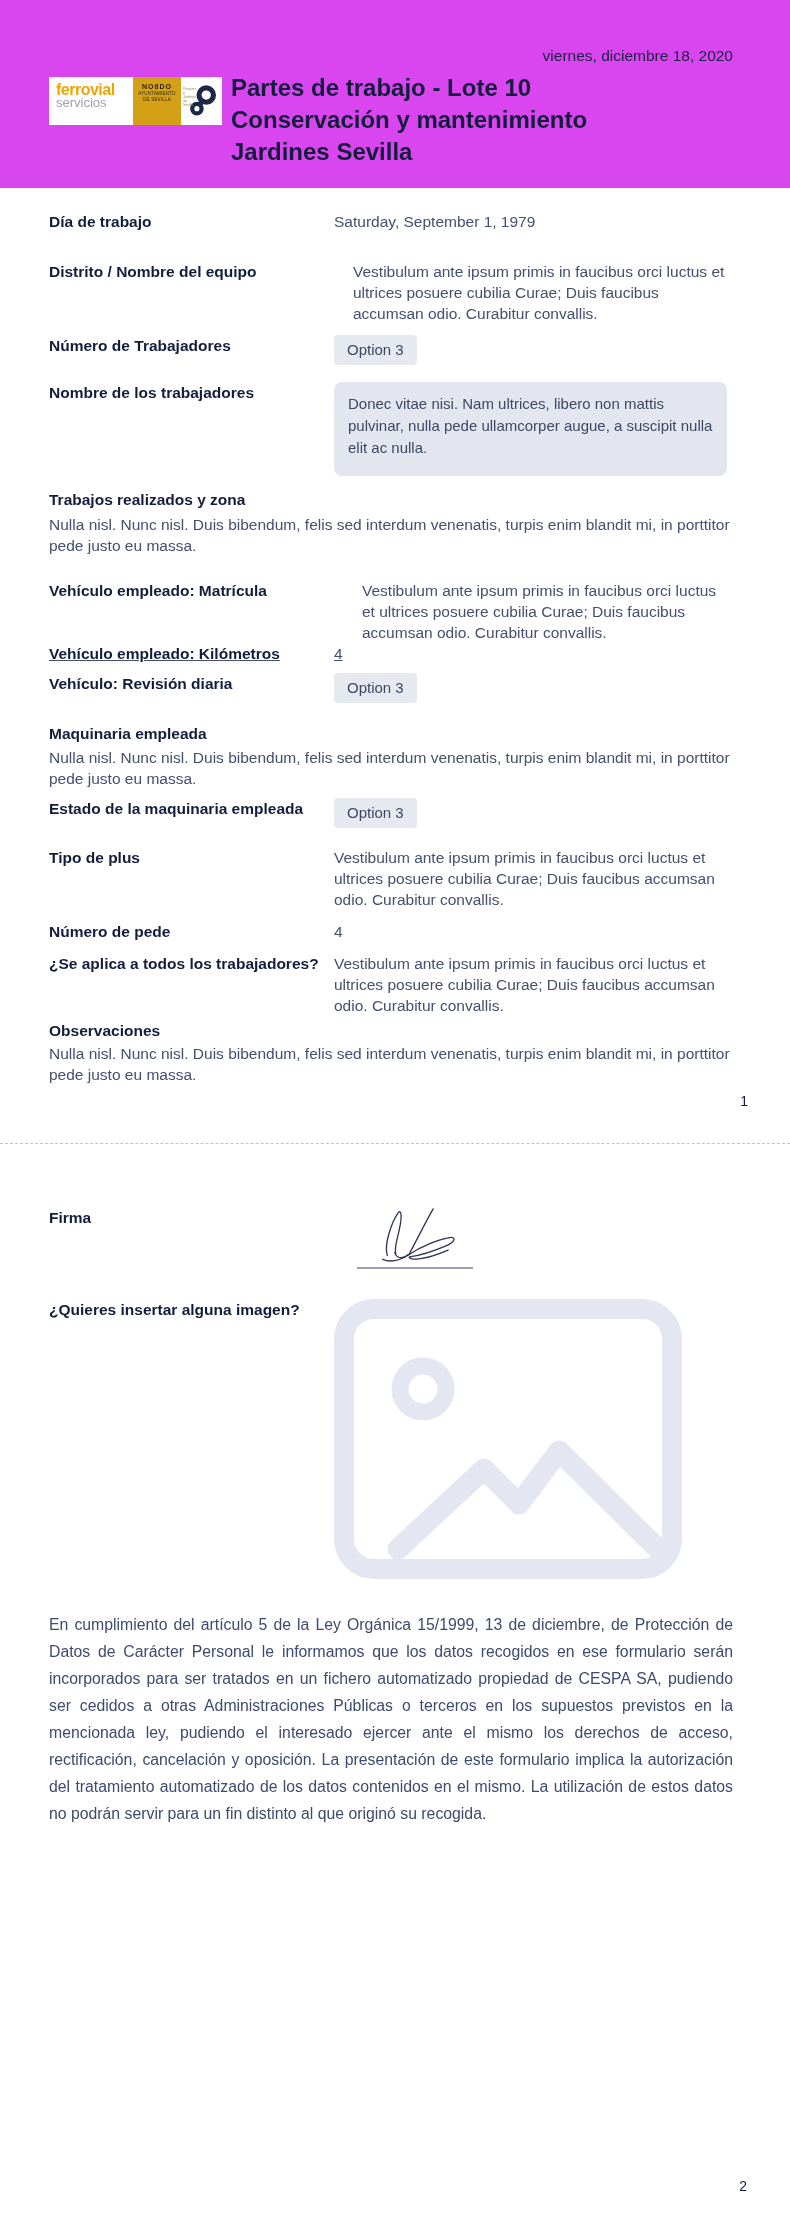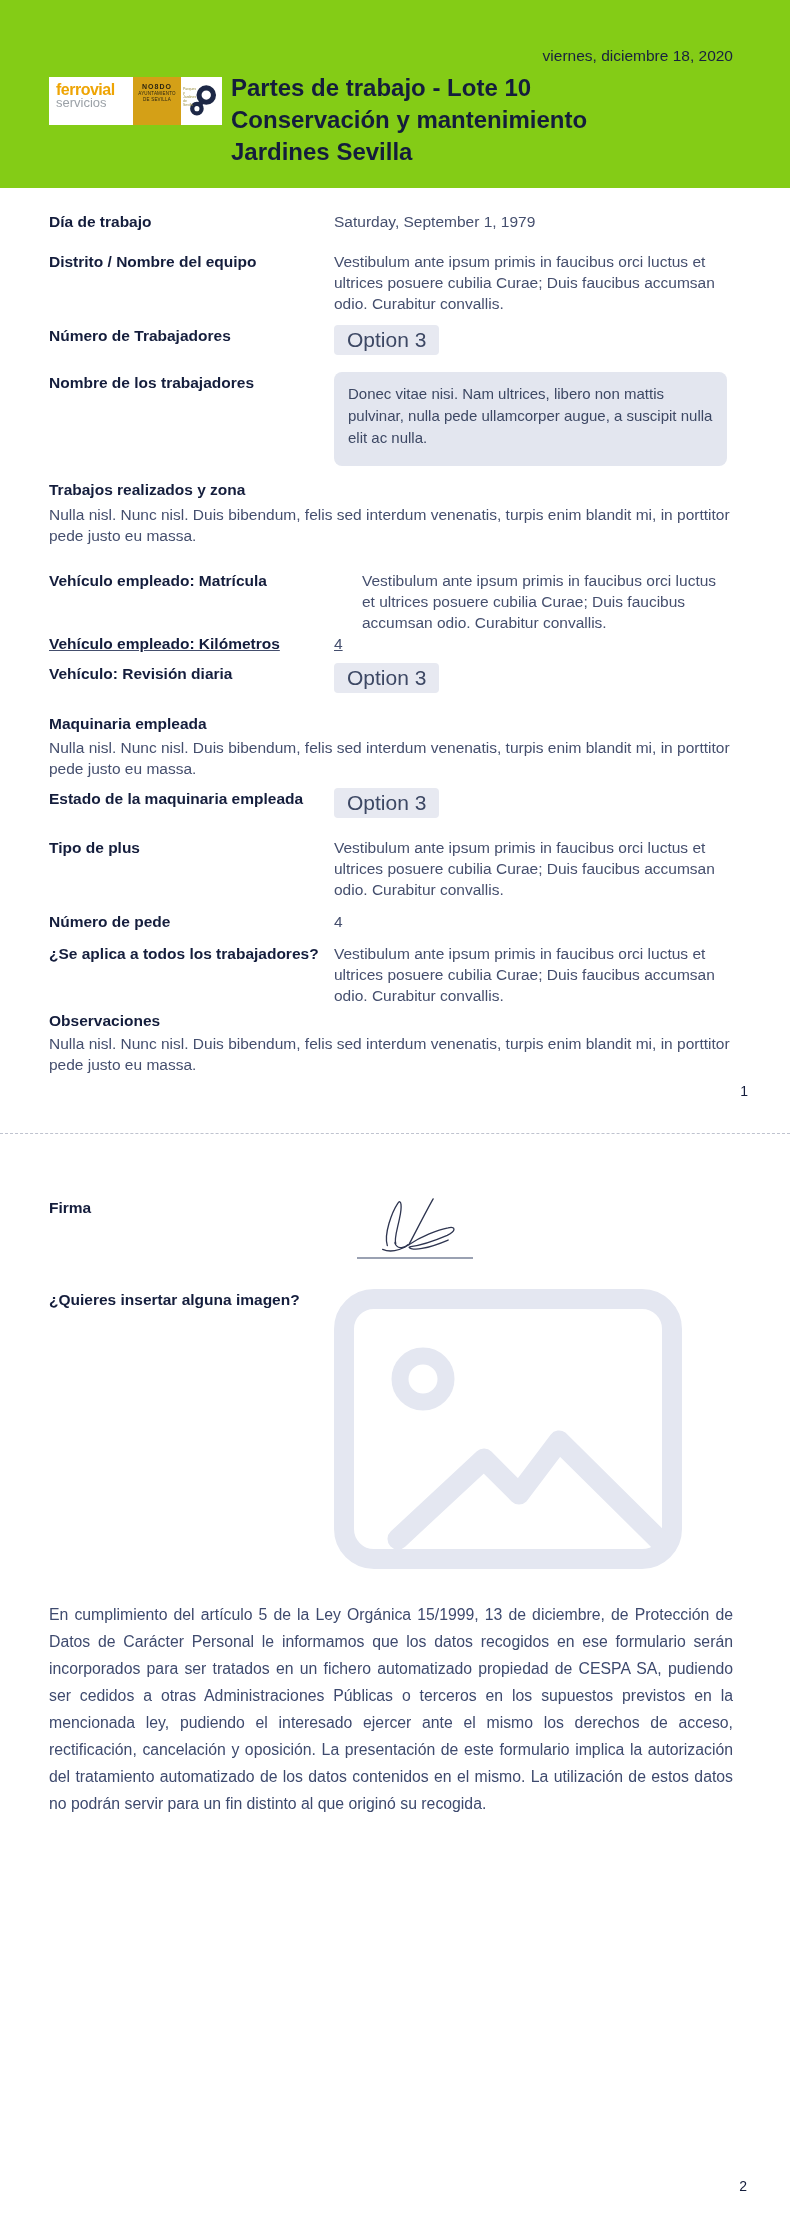--- a/index.html
+++ b/index.html
@@ -1,48 +1,48 @@
 <!DOCTYPE html>
 <html><head>
 <meta charset="utf-8">
 <style>
   html,body{margin:0;padding:0;background:#fff;}
   .page{position:relative;width:790px;height:2236px;background:#ffffff;overflow:hidden;
         font-family:"Liberation Sans","DejaVu Sans",sans-serif;color:#444e6d;}
   
-  .header{height:188px;background:#84cc16;box-sizing:border-box;padding:0 57px 0 49px;}
+  .header{height:188px;background:#d946ef;box-sizing:border-box;padding:0 57px 0 49px;}
   .header-date{padding-top:47px;text-align:right;font-size:15.5px;color:#18213f;}
   .header-brand{display:flex;align-items:flex-start;margin-top:12px;}
   .logos{display:flex;align-items:stretch;height:48px;flex:none;}
   .logo-ferrovial{width:84px;background:#fff;box-sizing:border-box;padding:4px 6px 0 7px;}
   .fer-word{font-size:16px;font-weight:bold;color:#eea404;letter-spacing:-0.5px;line-height:17px;}
   .fer-sub{font-size:13px;color:#9ba1a7;line-height:10px;}
   .logo-sevilla{width:48px;background:#d4a017;box-sizing:border-box;text-align:center;
                 padding-top:6px;color:#2b2512;}
   .sev-motto{font-size:7px;font-weight:bold;line-height:8px;letter-spacing:1px;}
   .sev-line{font-size:4.5px;line-height:5.5px;letter-spacing:.2px;}
   .logo-parques{width:41px;background:#fff;display:flex;align-items:center;justify-content:center;position:relative;}
   .parq-text{position:absolute;left:2px;top:10px;width:12px;font-size:3.5px;line-height:4px;color:#9a8f3c;}
   .title{margin-left:9px;font-size:24px;line-height:32px;font-weight:bold;color:#141d3c;
          width:440px;margin-top:-5px;}
   
   .main{box-sizing:border-box;padding:0 57px 0 49px;}
   .row{display:grid;grid-template-columns:285px 1fr;align-items:start;}
   .lbl{font-size:15.5px;font-weight:bold;color:#141d3c;line-height:21px;}
   .val{font-size:15.5px;color:#454f6e;line-height:21px;}
   .chip{display:inline-block;background:#e7e9f1;border-radius:4px;padding:5px 13px 6px;
-        font-size:21px;color:#3d4864;line-height:19px;}
+        font-size:15px;color:#3d4864;line-height:19px;}
   .tbox{background:#e3e6ef;border-radius:8px;padding:11px 14px 17px;margin-right:6px;
         font-size:15px;color:#3d4864;line-height:22px;}
   .sec-h{font-size:15.5px;font-weight:bold;color:#141d3c;line-height:19px;}
   .sec-p{font-size:15.5px;color:#454f6e;line-height:21px;}
   .pagenum{text-align:right;margin-right:-15px;font-size:14px;color:#141d3c;}
   .divider{border-top:1px dashed #bfc3cf;height:0;margin:34px -57px 0 -49px;}
   
-  .mt-r1{margin-top:23px;} .mt-r2{margin-top:19px;} .mt-r3{margin-top:11px;}
+  .mt-r1{margin-top:23px;} .mt-r2{margin-top:29px;gap:19px;} .mt-r3{margin-top:11px;}
   .mt-r4{margin-top:17px;} .mt-s1{margin-top:14px;} .mt-b{margin-top:5px;}
   .mt-r5{margin-top:24px;gap:28px;} .mt-r6{text-decoration:underline;}  .mt-r7{margin-top:9px;}
   .mt-s2{margin-top:21px;} .mt-b2{margin-top:4px;}  .mt-r8{margin-top:9px;}
   .mt-r9{margin-top:19px;} .mt-r10{margin-top:11px;}.mt-r11{margin-top:11px;}
   .mt-s3{margin-top:5px;}  .mt-b3{margin-top:3px;}  .mt-pn{margin-top:8px;}
   .mt-firma{margin-top:63px;} .mt-img{margin-top:30px;} .mt-legal{margin-top:28px;}
   
   .sig-wrap{margin-left:23px;width:116px;}
   .sig-svg{display:block;margin-left:16px;}
   .sig-line{border-top:2px solid #9aa1b2;margin-top:2px;}

